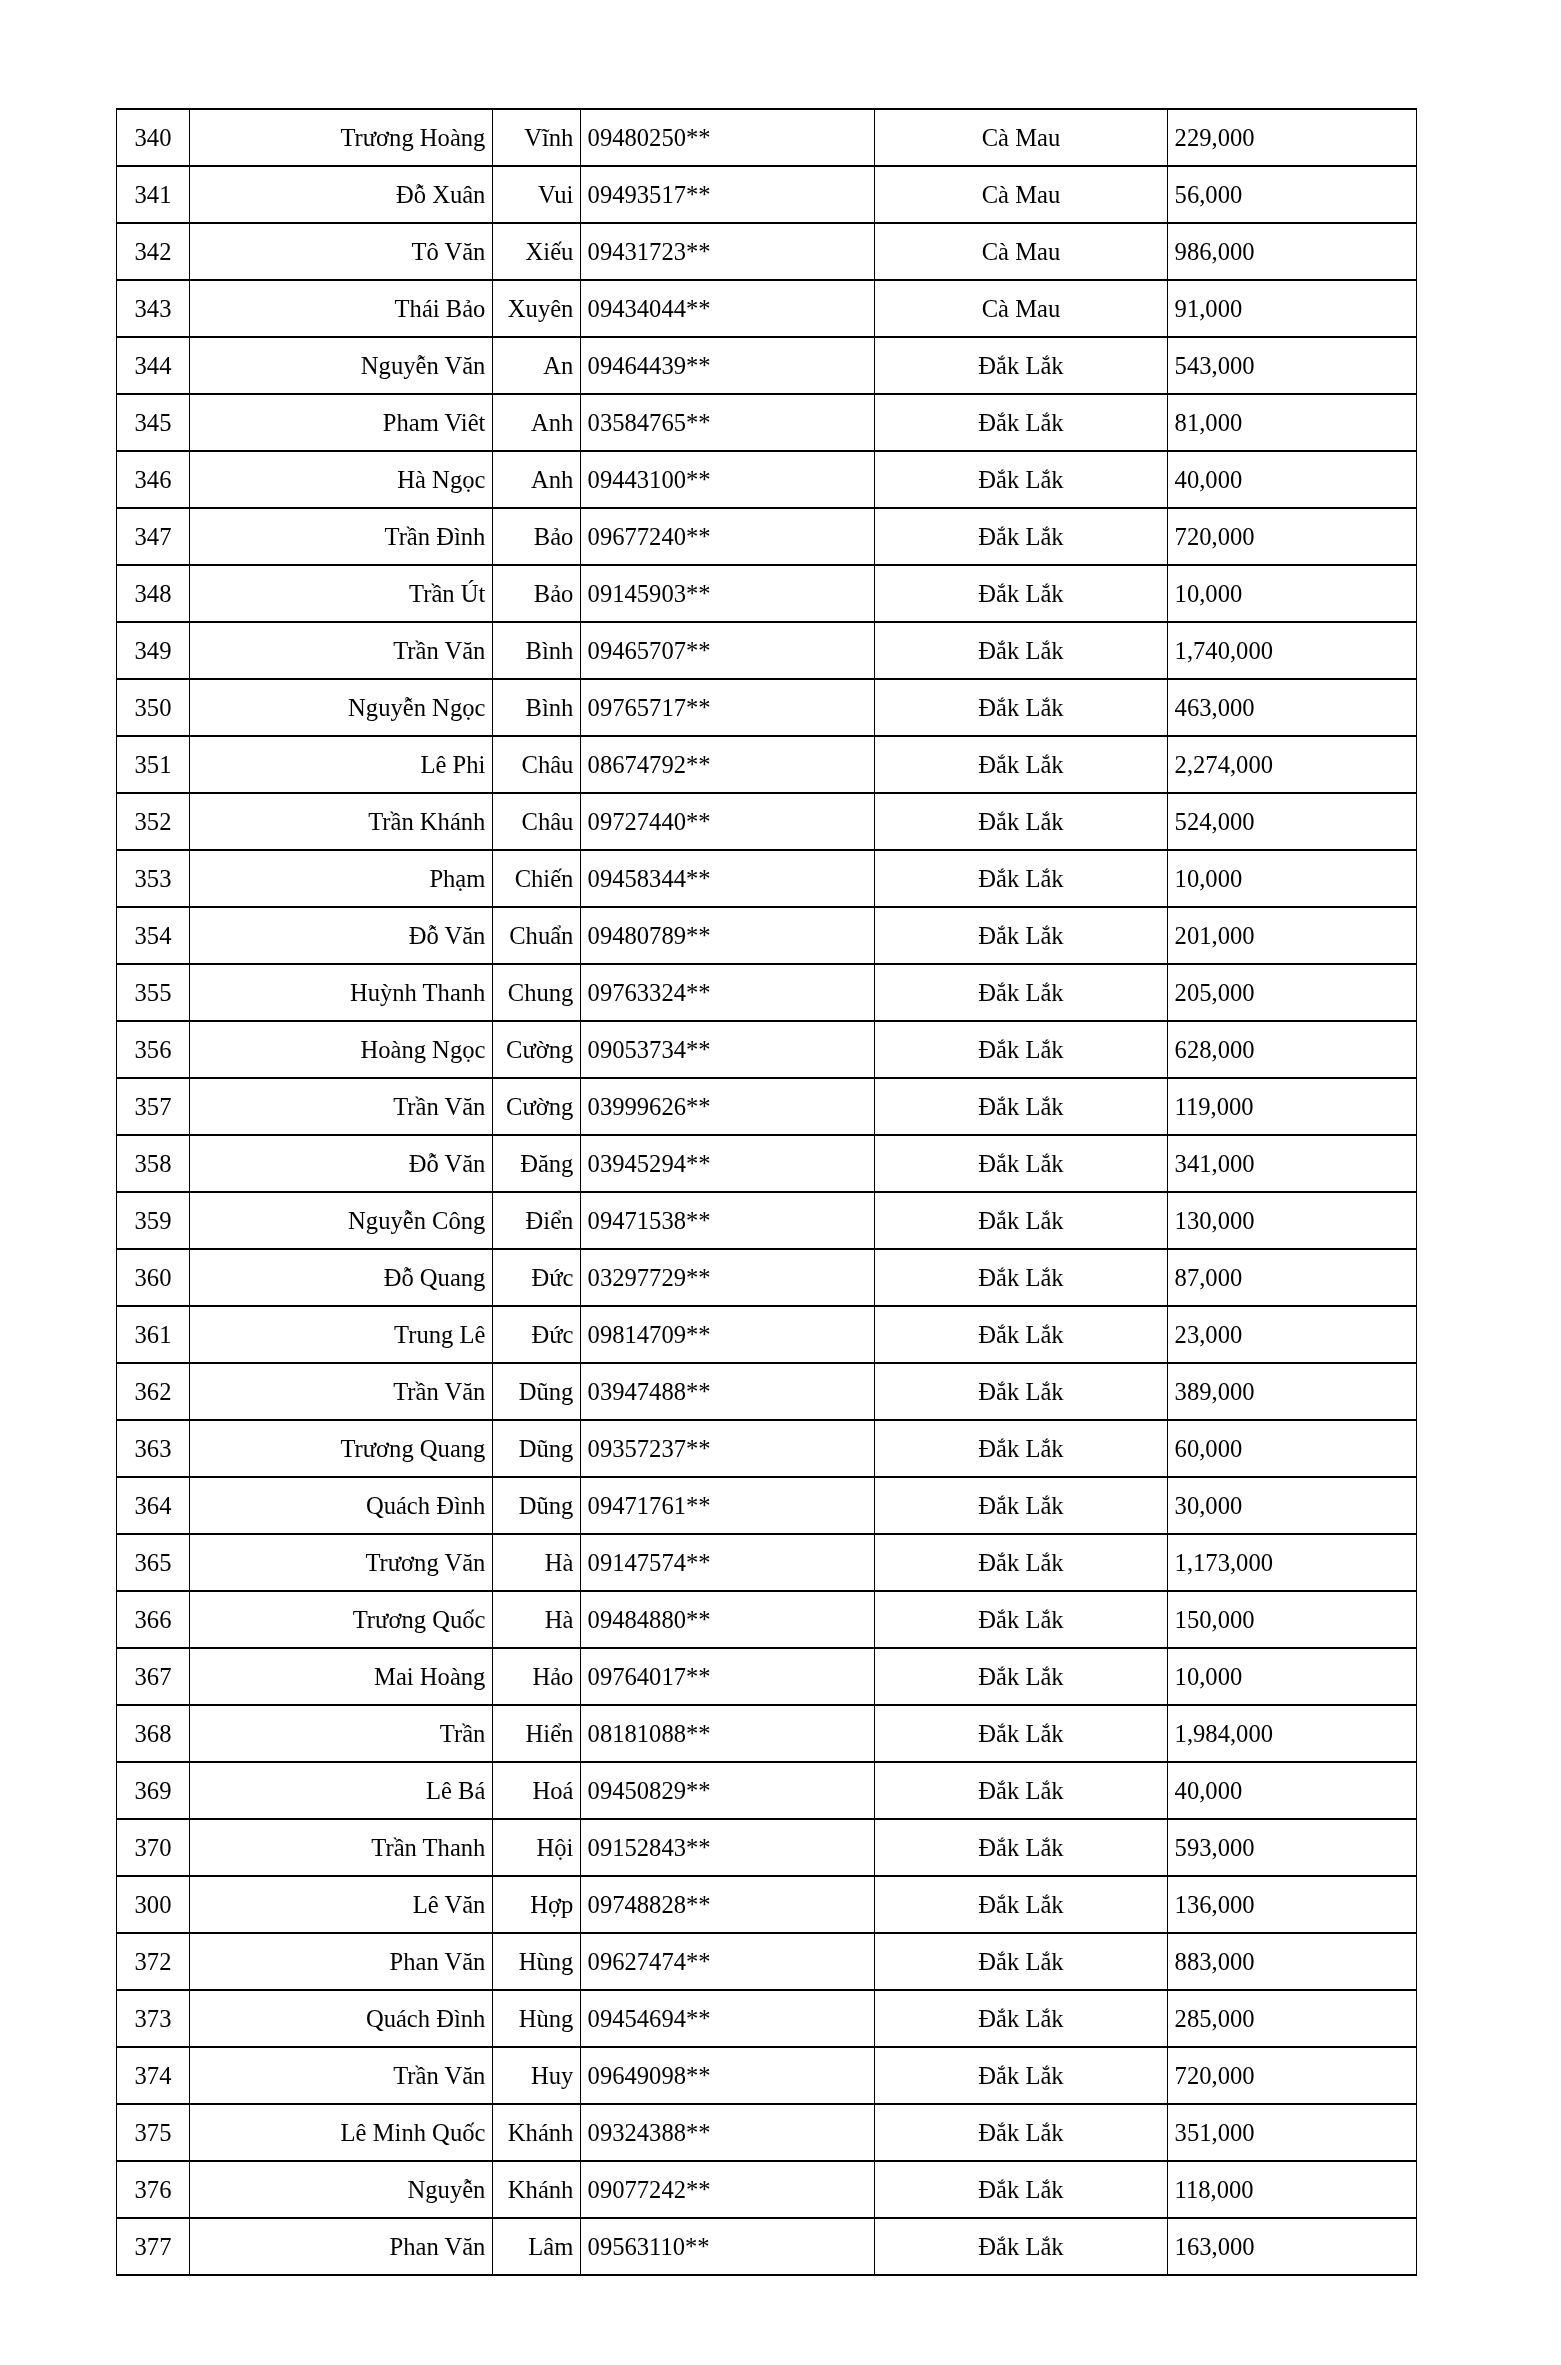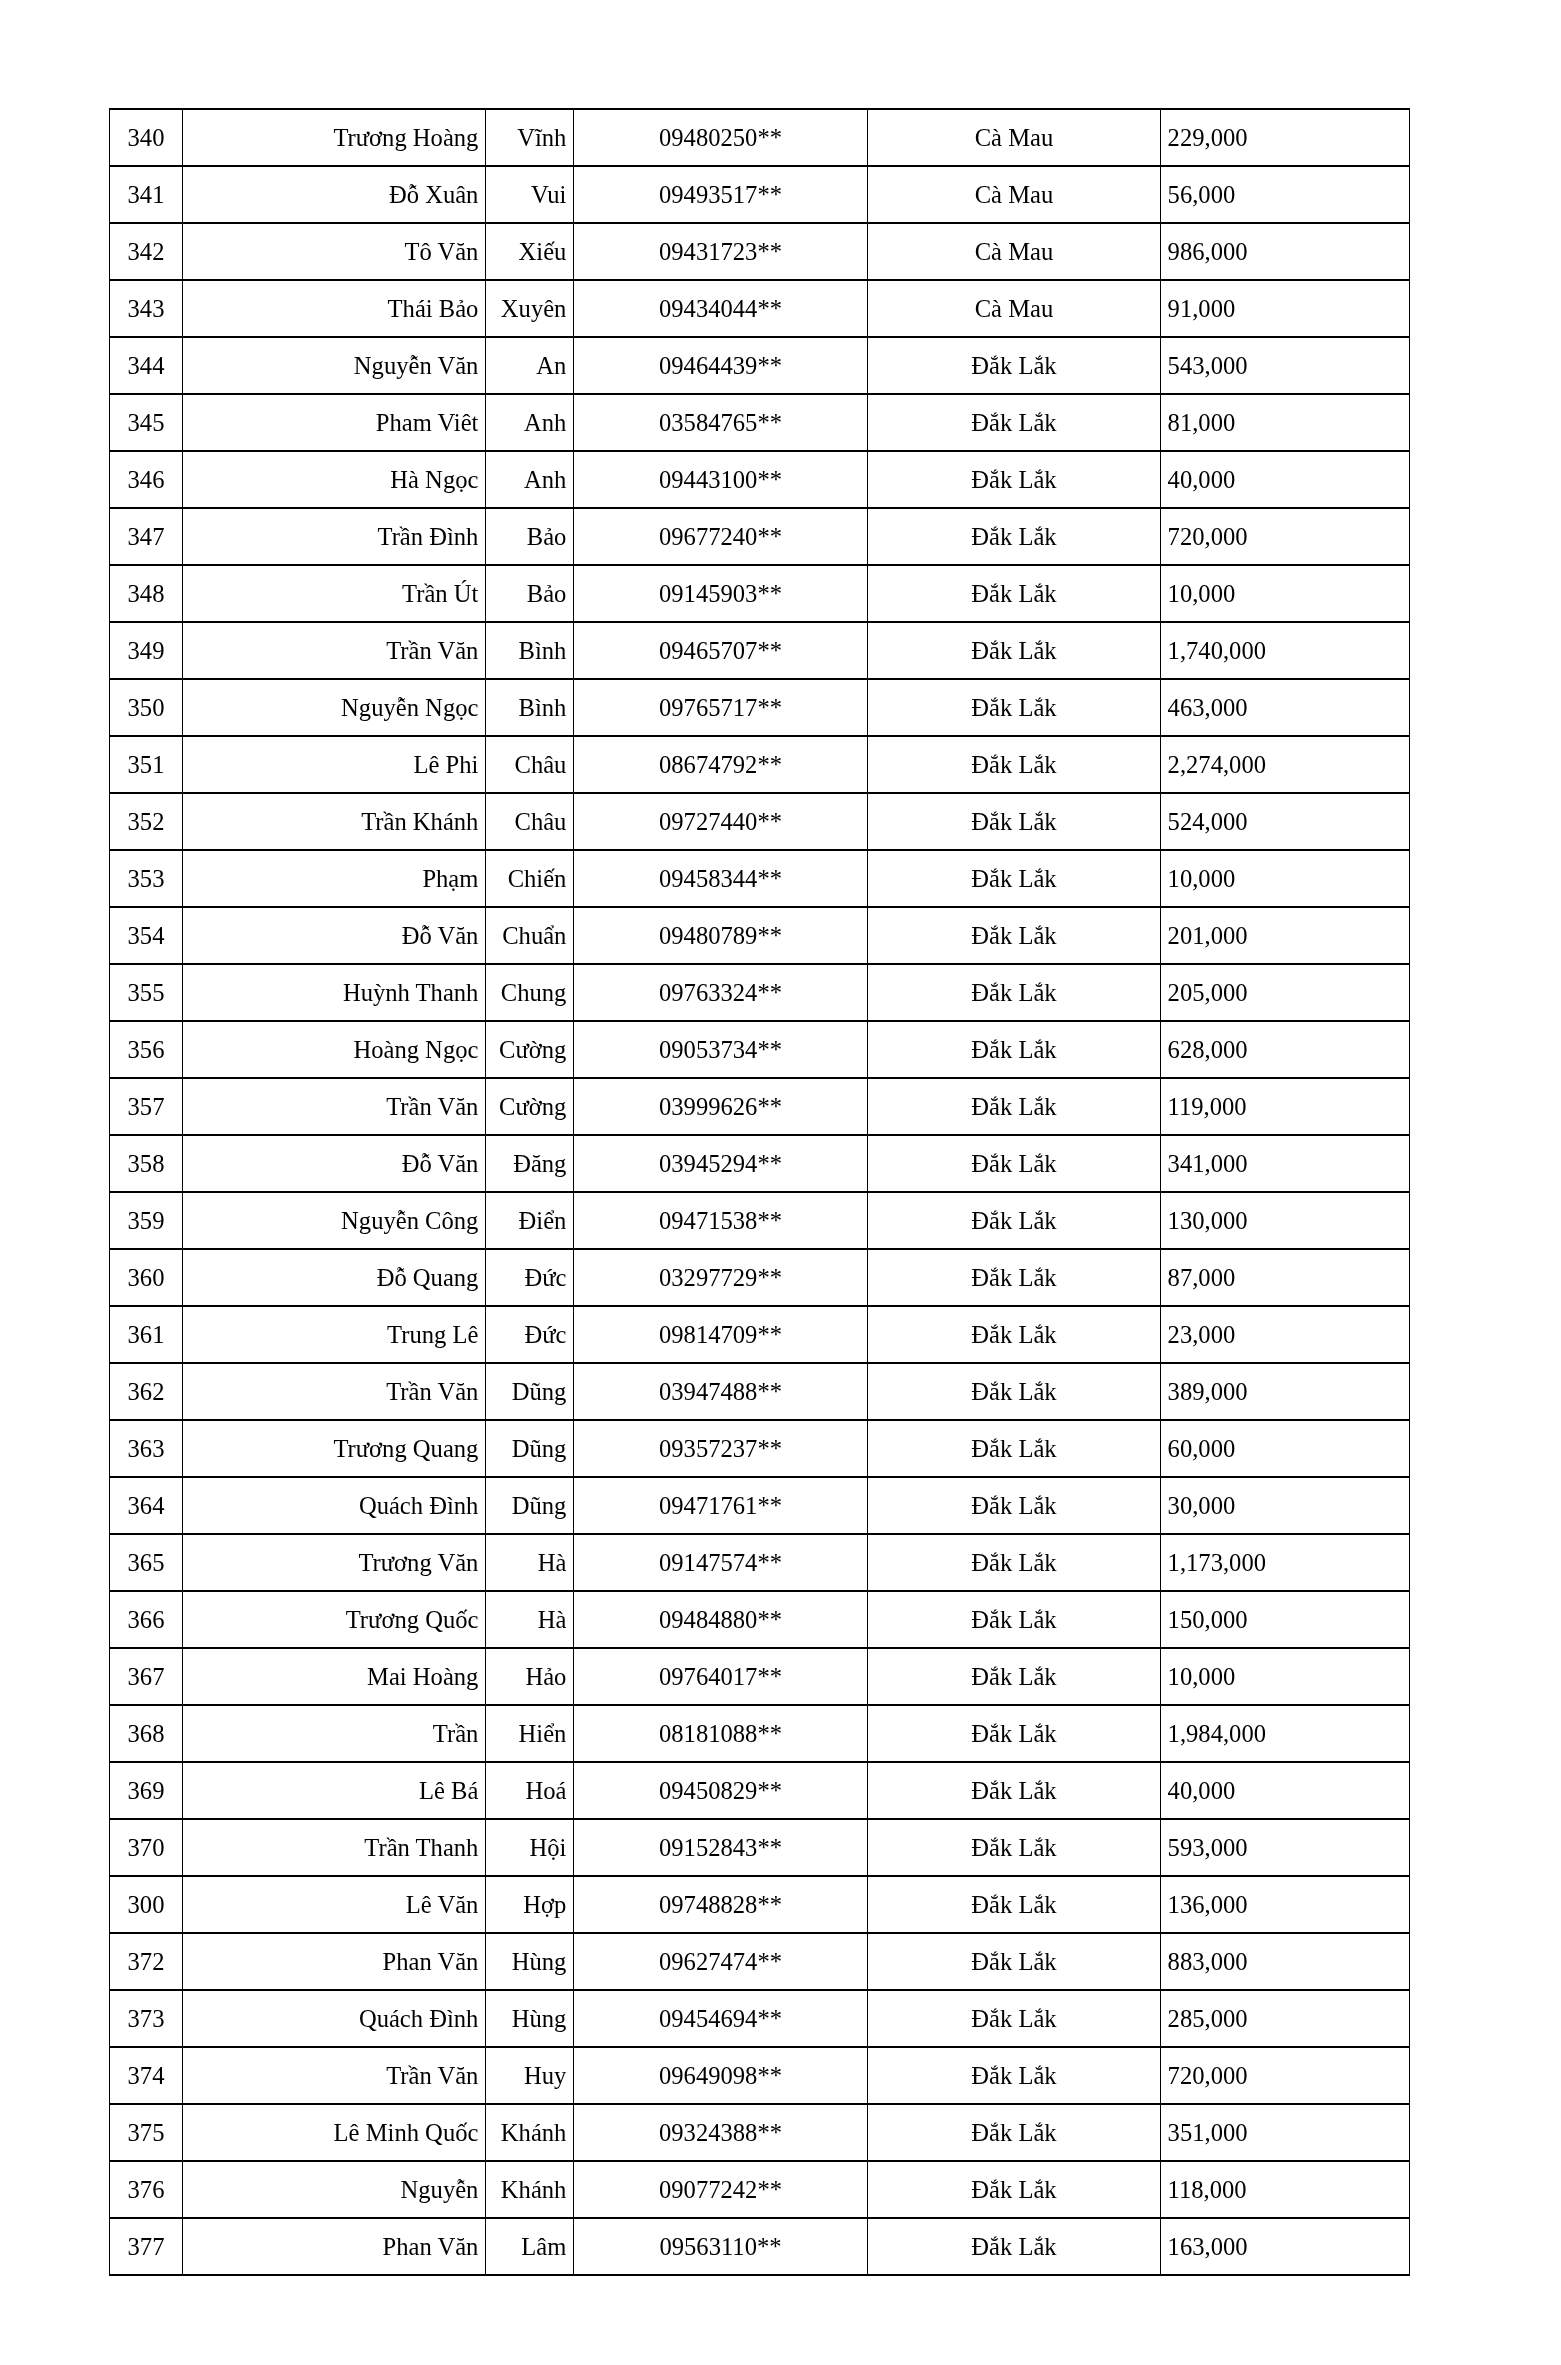--- a/index.html
+++ b/index.html
@@ -16,21 +16,21 @@
   }
   .page {
     position: relative;
     width: 1561px;
     height: 2413px;
     background: #ffffff;
     box-sizing: border-box;
   }
   .table-wrap {
     position: absolute;
-    left: 109px;
+    left: 116px;
     top: 108px;
     width: 1300px;
   }
   table.data-table {
     width: 1300px;
     border-collapse: collapse;
     table-layout: fixed;
     font-size: 24.6px;
     line-height: 1.05;
   }
@@ -53,21 +53,21 @@
   col.c-stt      { width: 73px; }
   col.c-ho       { width: 303px; }
   col.c-ten      { width: 88px; }
   col.c-phone    { width: 294px; }
   col.c-province { width: 293px; }
   col.c-amount   { width: 249px; }
 
   .cell-stt      { text-align: center; }
   .cell-ho       { text-align: right; }
   .cell-ten      { text-align: right; }
-  .cell-phone    { text-align: center; }
+  .cell-phone    { text-align: left; }
   .cell-province { text-align: center; }
   .cell-amount   { text-align: left; padding-right: 16px !important; }
 </style>
 </head>
 <body>
 
 <div class="page">
   <div class="table-wrap">
     <table class="data-table">
       <colgroup>

